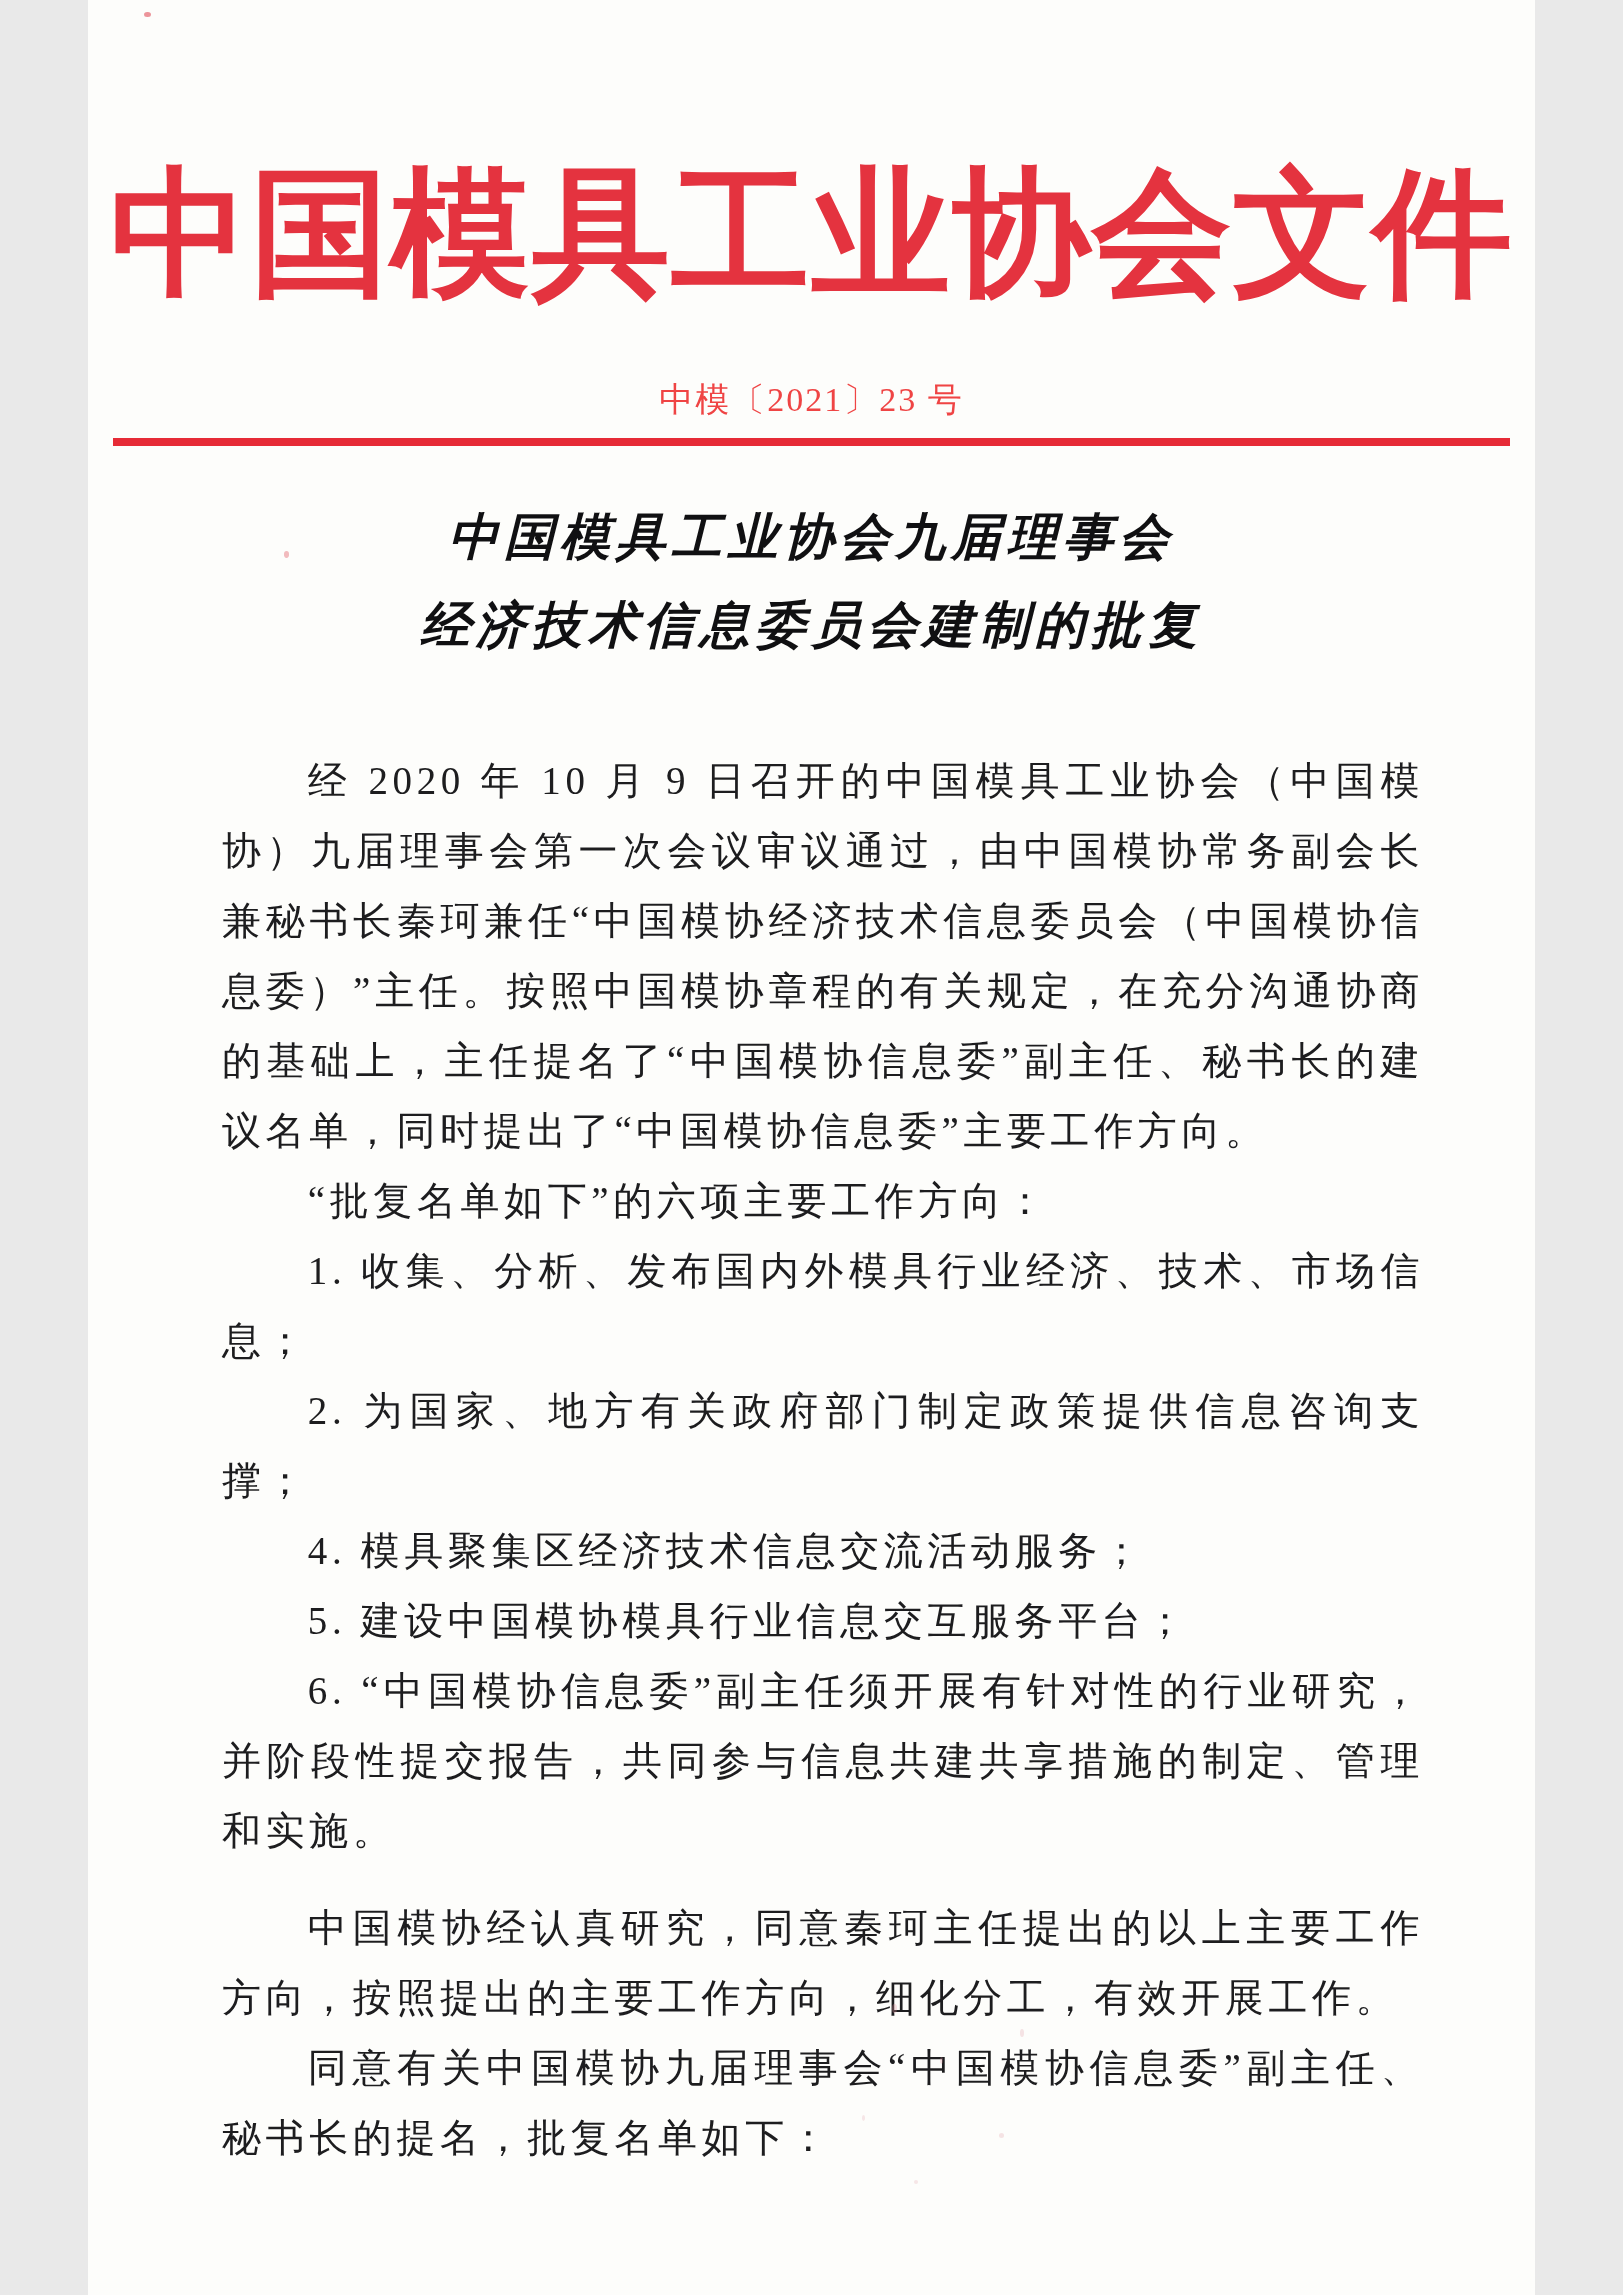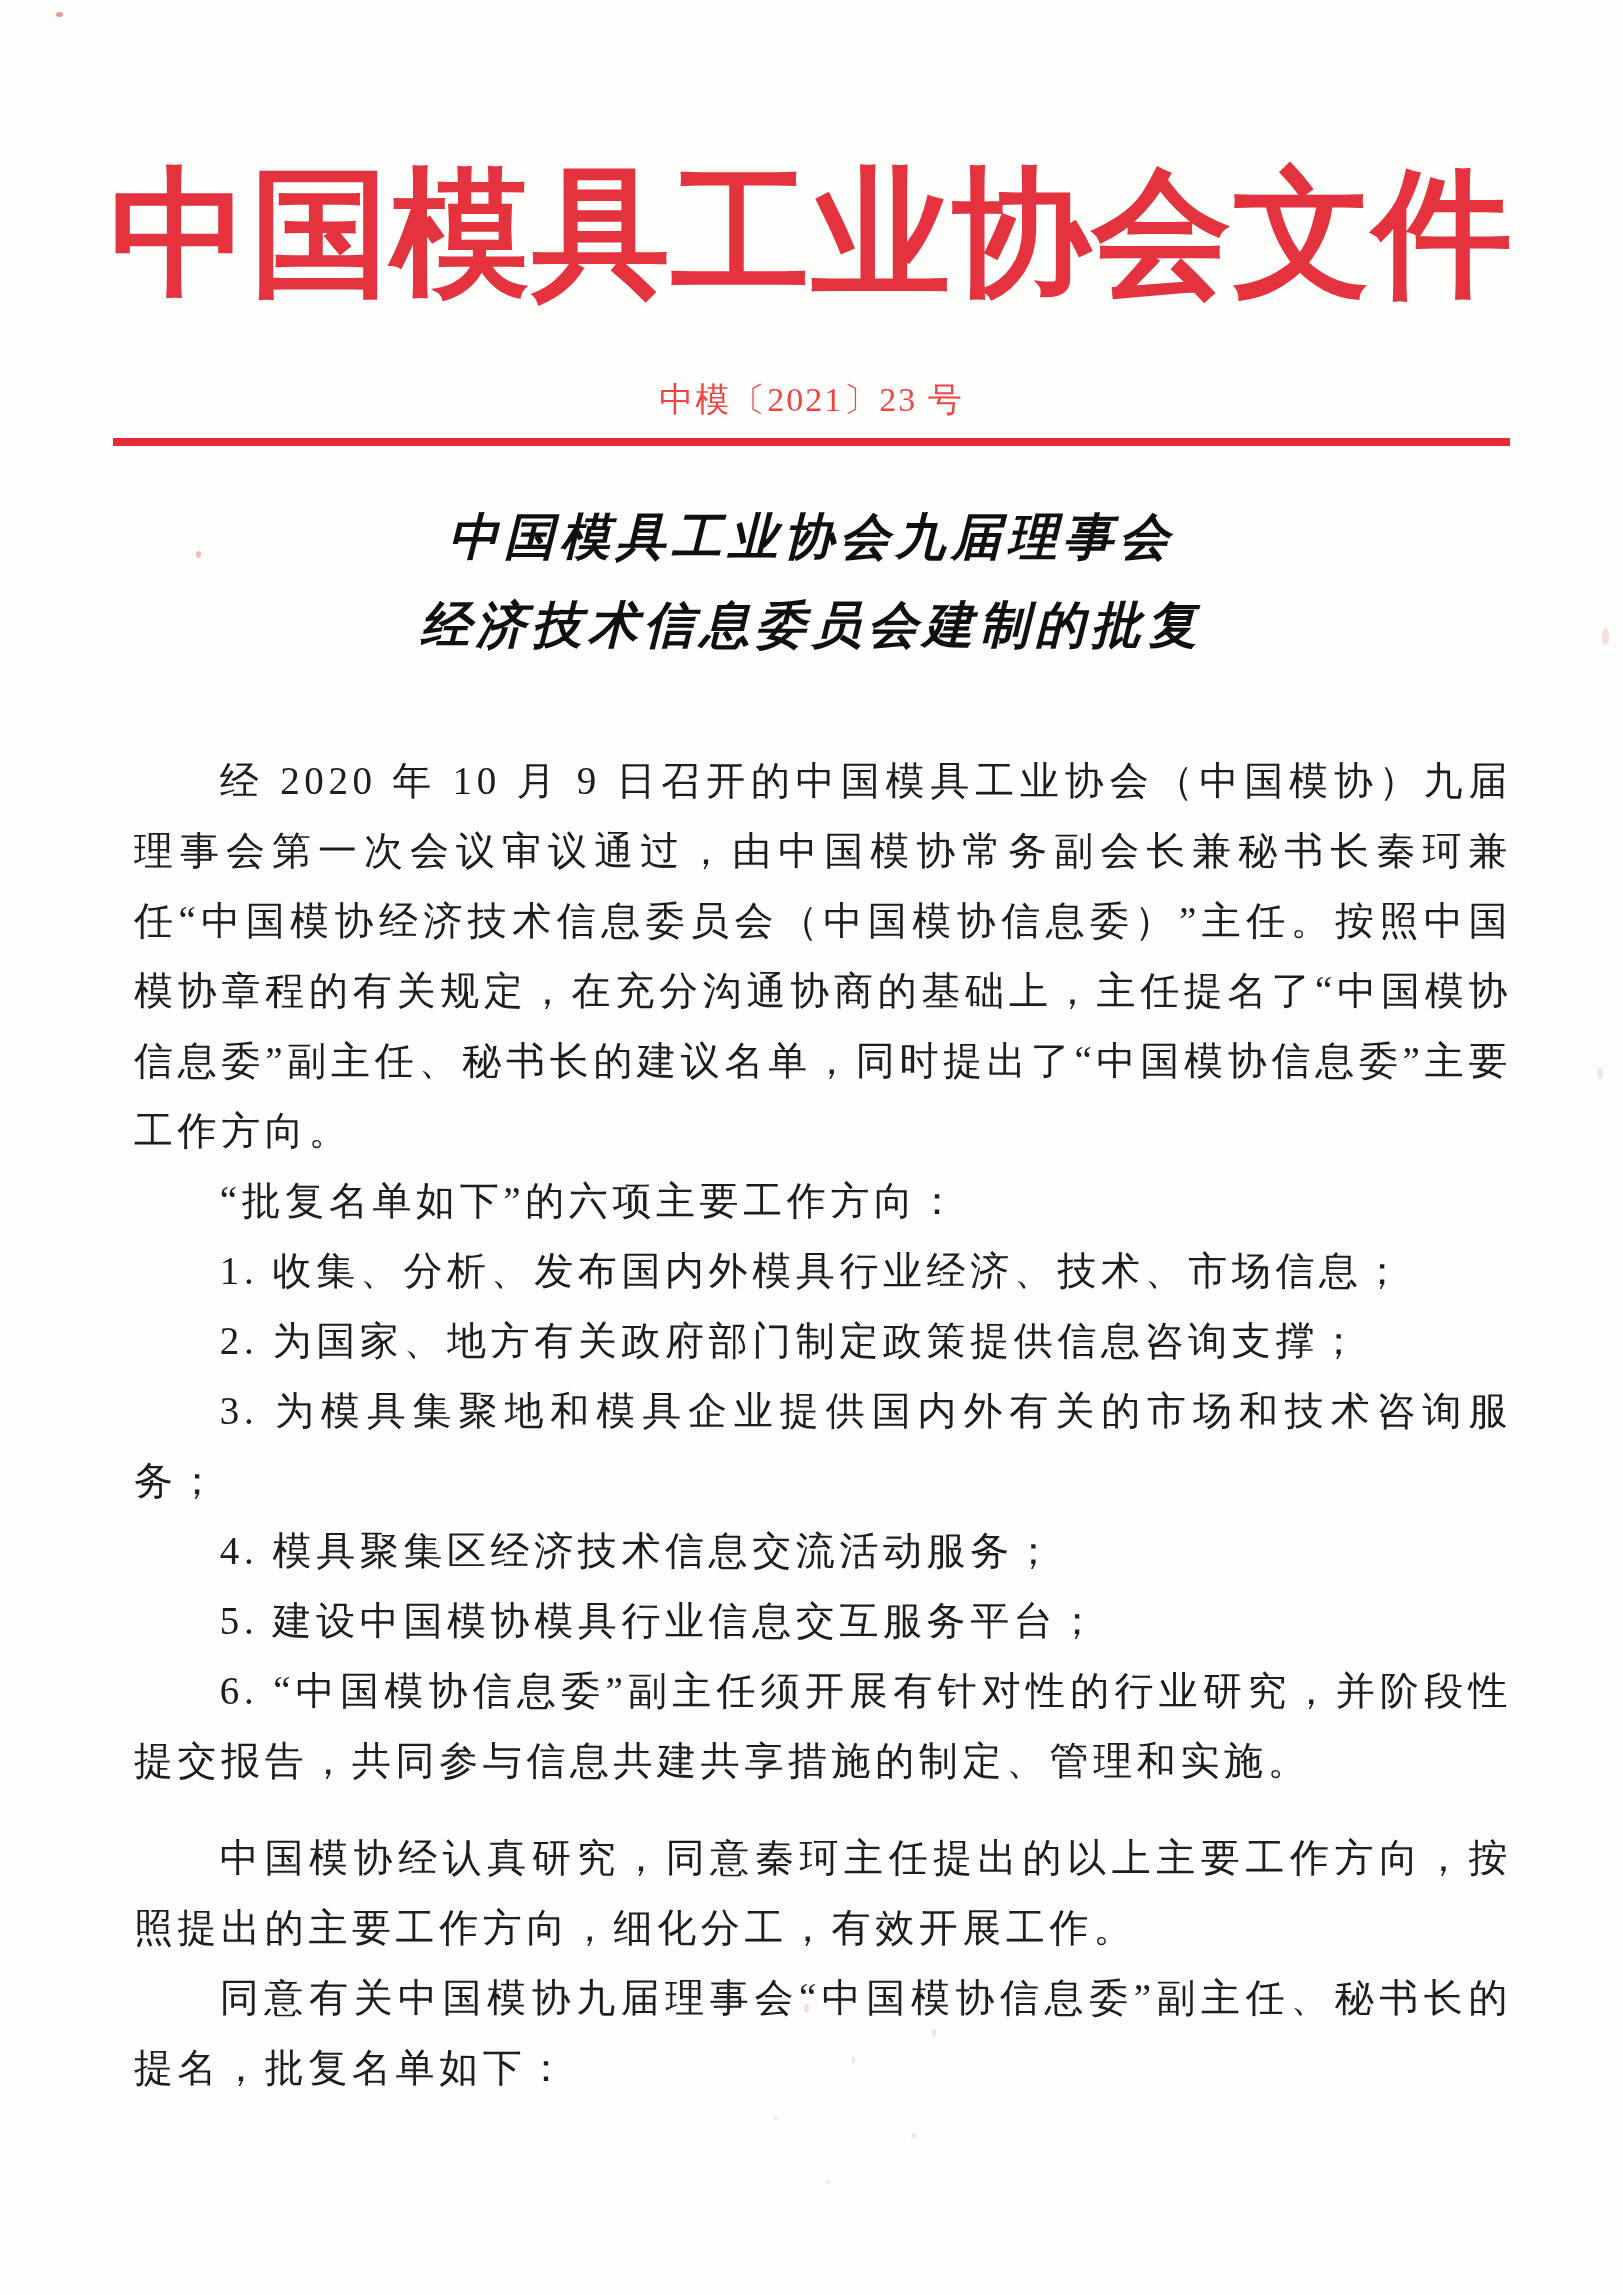--- a/index.html
+++ b/index.html
@@ -1,18 +1,18 @@
 <!DOCTYPE html>
 <html style="--header-red: #e4333f; --rule-red: #e62b36; --body-text: #1d1d1f;font-size:10.5px"><head>
 <meta charset="utf-8">
 <style>
   html, body { margin: 0; padding: 0; background: #e9e9e9; }
   .page {
     position: relative;
-    width: 1623px;
+    width: 1447px;
     height: 2295px;
     margin: 0 auto;
     background: #fdfdfb;
     overflow: hidden;
     color: var(--body-text, #1d1d1f);
     font-family: "Liberation Serif", "DejaVu Serif", serif;
   }
   .org-title {
     margin: 165px 0 0 0;
     text-align: center;
@@ -79,21 +79,20 @@
     <div>中国模具工业协会九届理事会</div>
     <div>经济技术信息委员会建制的批复</div>
   </div>
 
   <div class="body-block">
     <div>
         <p class="para indent">经 2020 年 10 月 9 日召开的中国模具工业协会（中国模协）九届理事会第一次会议审议通过，由中国模协常务副会长兼秘书长秦珂兼任“中国模协经济技术信息委员会（中国模协信息委）”主任。按照中国模协章程的有关规定，在充分沟通协商的基础上，主任提名了“中国模协信息委”副主任、秘书长的建议名单，同时提出了“中国模协信息委”主要工作方向。</p>
         <p class="para indent">“批复名单如下”的六项主要工作方向：</p>
         <p class="para indent">1. 收集、分析、发布国内外模具行业经济、技术、市场信息；</p>
         <p class="para indent">2. 为国家、地方有关政府部门制定政策提供信息咨询支撑；</p>
-        <p class="para indent">3. 为模具集聚地和模具企业提供国内外有关的市场和技术咨询服务；</p>
         <p class="para indent">4. 模具聚集区经济技术信息交流活动服务；</p>
         <p class="para indent">5. 建设中国模协模具行业信息交互服务平台；</p>
         <p class="para indent">6. “中国模协信息委”副主任须开展有针对性的行业研究，并阶段性提交报告，共同参与信息共建共享措施的制定、管理和实施。</p>
         <p class="para indent gap">中国模协经认真研究，同意秦珂主任提出的以上主要工作方向，按照提出的主要工作方向，细化分工，有效开展工作。</p>
         <p class="para indent">同意有关中国模协九届理事会“中国模协信息委”副主任、秘书长的提名，批复名单如下：</p>
       </div>
   </div>
 
   <div class="speck" style="left:56px;  top:11.8px;   width:6.5px; height:5.2px;  background:rgba(222,62,74,0.55);"></div>
   <div class="speck" style="left:196px; top:551px;  width:5.2px;  height:6.5px; background:rgba(222,62,74,0.35);"></div>

